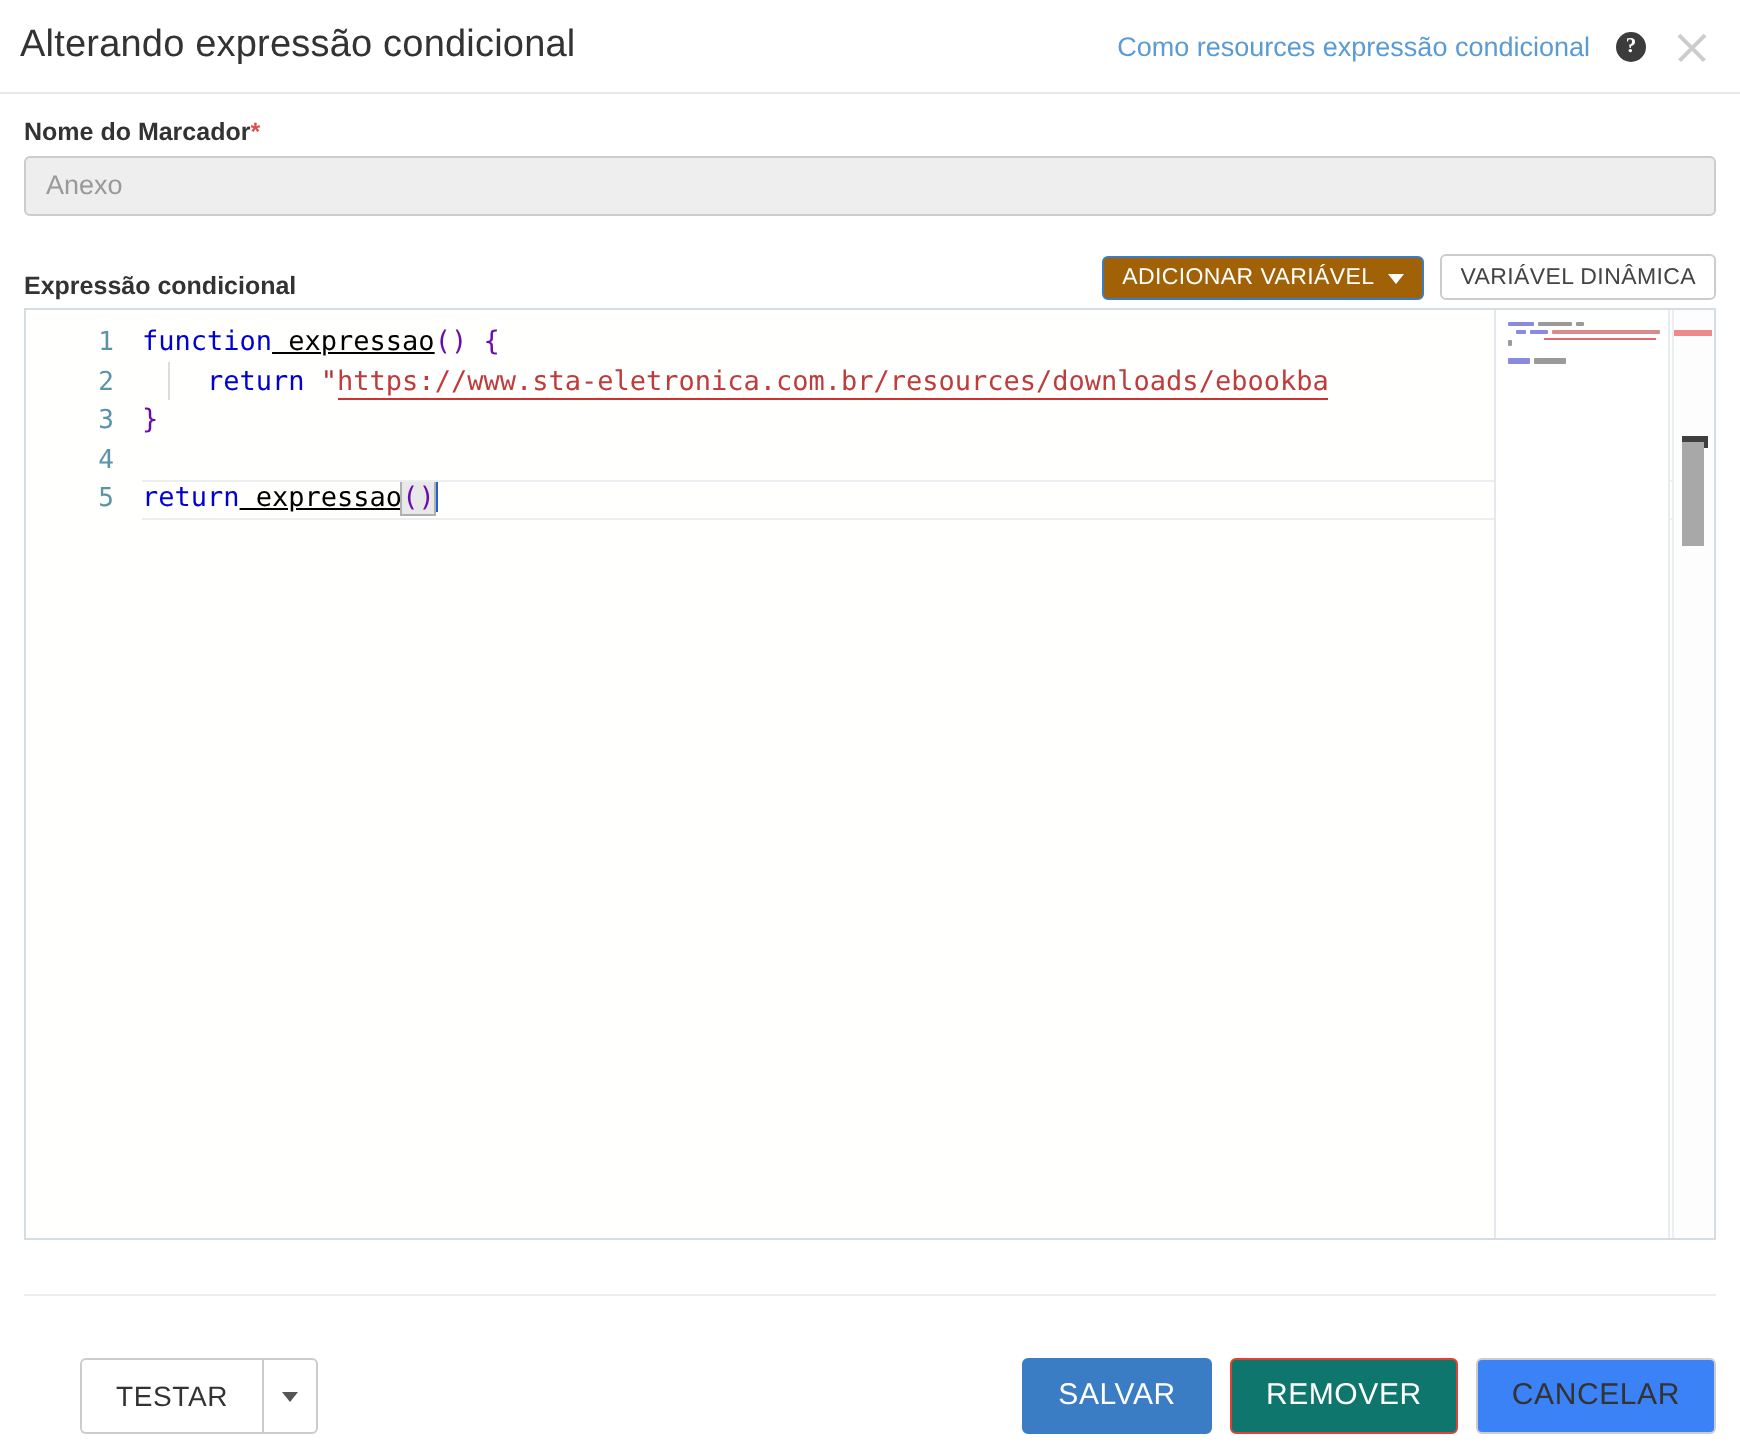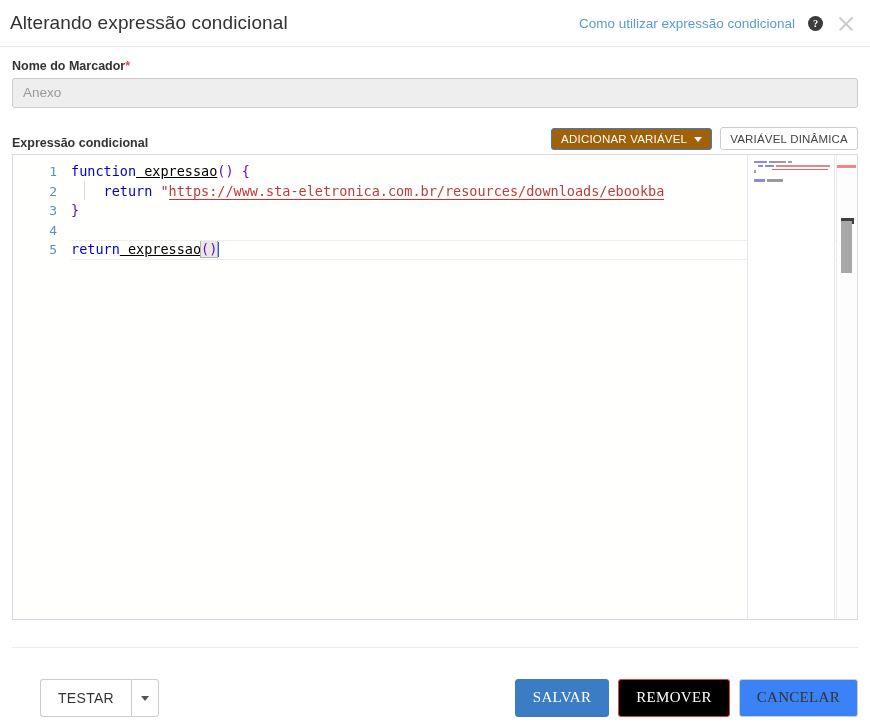--- a/index.html
+++ b/index.html
@@ -324,35 +324,35 @@
     gap: 9px;
   }
   .btn {
     height: 38px;
     padding: 0 17px;
     border-radius: 3px;
     font-size: 15px;
     letter-spacing: .3px;
     cursor: pointer;
     border: 1px solid transparent;
-    font-family: Liberation Serif, serif;
+    font-family: Liberation Sans, sans-serif;
   }
   .btn-salvar { background: #3a7dc4; color: #fff; border-color: #3a7dc4; }
-  .btn-remover { background: #000000; color: #fff; border-color: #e0403a; }
+  .btn-remover { background: #0f766e; color: #fff; border-color: #e0403a; }
   .btn-cancelar { background: #3b82f6; color: #333; border-color: #ccc; }
 </style>
 </head>
 <body>
 
 <div class="dialog">
 
   <div class="header">
     <div class="dlg-title">Alterando expressão condicional</div>
     <div class="header-right">
-      <a class="help-link" href="#">Como utilizar expressão condicional</a>
+      <a class="help-link" href="#">Como resources expressão condicional</a>
       <span class="help-icon">?</span>
       <span class="close-icon"></span>
     </div>
   </div>
 
   <div class="body">
 
     <label class="field-label">
       <span>Nome do Marcador</span><span class="req">*</span>
     </label>

